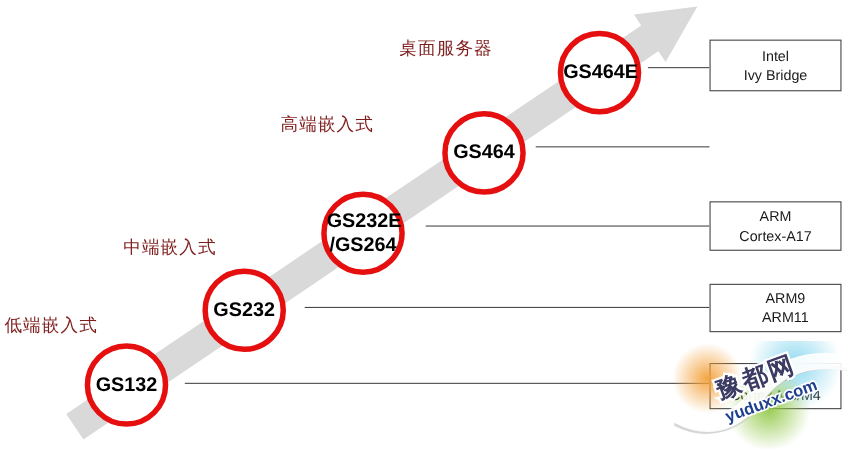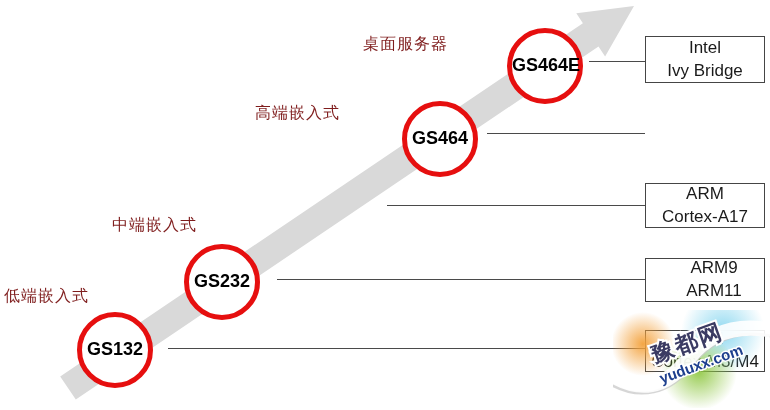--- a/index.html
+++ b/index.html
@@ -29,21 +29,21 @@
     box-sizing:content-box;
   }
   .c1{left:77px;top:312px;}
   .c2{left:184px;top:244px;}
   .c3{left:292px;top:174px;}
   .c4{left:402px;top:101px;}
   .c5{left:507px;top:28px;}
   .box{
     position:absolute;left:645px;width:120px;border:1px solid #454545;background:#fff;
     display:flex;flex-direction:column;align-items:center;justify-content:center;
-    font-size:17px;line-height:1.35;color:#1a1a1a;text-align:center;z-index:2;box-sizing:border-box;
+    font-size:13px;line-height:1.35;color:#1a1a1a;text-align:center;z-index:2;box-sizing:border-box;
   }
   .b1{top:36px;height:47px;}
   .b2{top:111px;height:42px;}
   .b3{top:183px;height:45px;}
   .b4{top:258px;height:44px;padding-left:18px;}
   .b5{top:330px;height:42px;}
   .watermark{position:absolute;left:613px;top:310px;width:157px;height:98px;z-index:6;}
 </style>
 </head>
 <body>
@@ -63,20 +63,24 @@
   <div class="conn l2"></div>
   <div class="conn l3"></div>
   <div class="conn l4"></div>
   <div class="conn l5"></div>
 
   <div class="node c1">
     <span>GS132</span>
   </div>
   <div class="node c2">
     <span>GS232</span>
+  </div>
+  <div class="node c3">
+    <span>GS232E</span>
+    <span>/GS264</span>
   </div>
   <div class="node c4">
     <span>GS464</span>
   </div>
   <div class="node c5">
     <span>GS464E</span>
   </div>
 
   <div class="box b1">
     <span>Intel</span>

